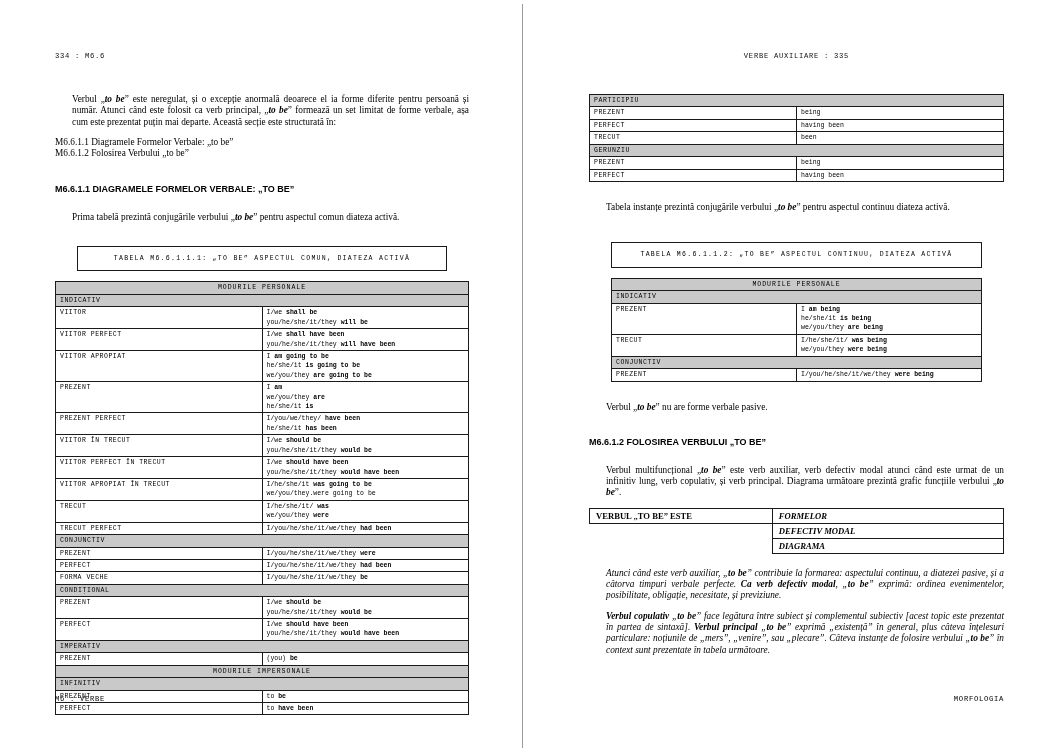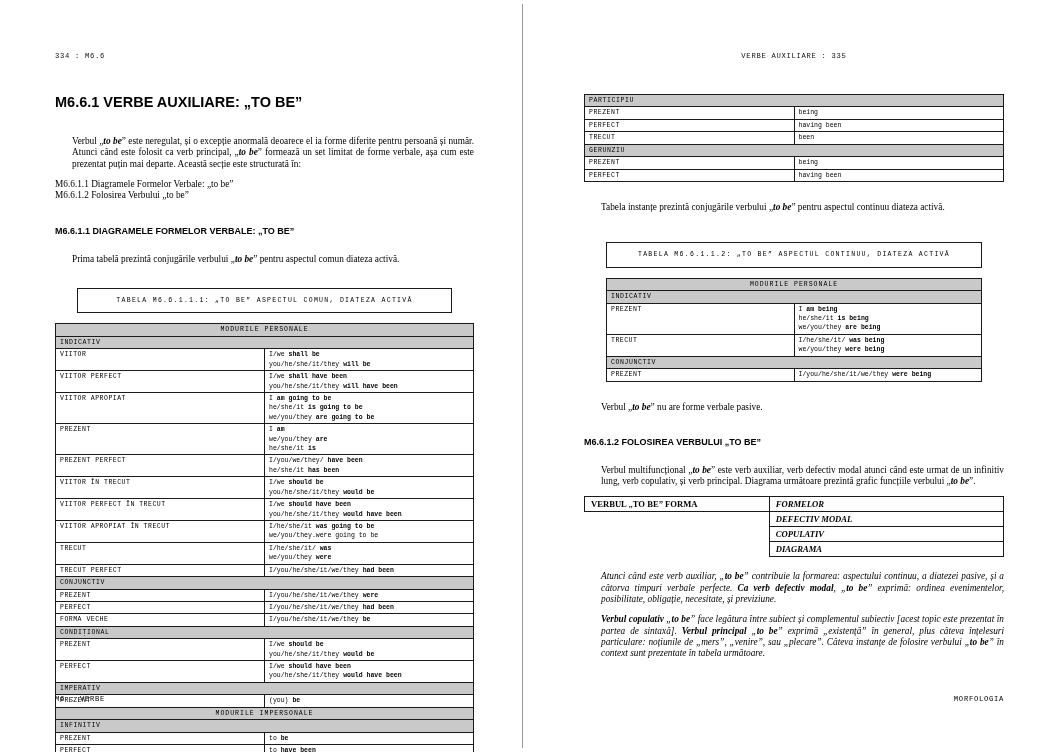--- a/index.html
+++ b/index.html
@@ -12,20 +12,21 @@
     height: 752px;
     font-family: "Liberation Serif", serif;
     color: #000;
     overflow: hidden;
   }
   .spread {
     position: relative;
     width: 1059px;
     height: 752px;
     display: flex;
+    gap: 10px;
   }
   .page {
     position: relative;
     width: 529px;
     height: 752px;
     box-sizing: border-box;
     padding: 52px 55px 40px 55px;
   }
   .page.right { width: 530px; }
   .gutter {
@@ -141,21 +142,20 @@
   table.diag td.empty { border: none; }
 </style>
 </head>
 <body>
 
 <div class="spread">
 
   <div class="page left">
     <div class="runhead">334 : M6.6</div>
 
-    <h1 class="sec">M6.6.1 VERBE AUXILIARE: „TO BE”</h1>
 
     <p class="body"><span>Verbul „</span><span class="it b">to be</span><span>” este neregulat, și o excepție anormală deoarece el ia forme diferite pentru persoană și număr. Atunci când este folosit ca verb principal, „</span><span class="it b">to be</span><span>” formează un set limitat de forme verbale, așa cum este prezentat puțin mai departe. Această secție este structurată în:</span></p>
     <p class="body tight">M6.6.1.1 Diagramele Formelor Verbale: „to be”</p>
     <p class="body tight">M6.6.1.2 Folosirea Verbului „to be”</p>
 
     <h2 class="sub">M6.6.1.1 DIAGRAMELE FORMELOR VERBALE: „TO BE”</h2>
 
     <p class="body"><span>Prima tabelă prezintă conjugările verbului „</span><span class="it b">to be</span><span>” pentru aspectul comun diateza activă.</span></p>
 
     <div class="spacer14"></div>
@@ -375,30 +375,26 @@
     <p class="body"><span>Verbul „</span><span class="it b">to be</span><span>” nu are forme verbale pasive.</span></p>
 
     <h2 class="sub">M6.6.1.2 FOLOSIREA VERBULUI „TO BE”</h2>
 
     <p class="body"><span>Verbul multifuncțional „</span><span class="it b">to be</span><span>” este verb auxiliar, verb defectiv modal atunci când este urmat de un infinitiv lung, verb copulativ, și verb principal. Diagrama următoare prezintă grafic funcțiile verbului „</span><span class="it b">to be</span><span>”.</span></p>
 
 
     <table class="diag">
       <tbody>
           <tr>
-        <td class="k" rowspan="1">VERBUL „TO BE” FORMA</td>
+        <td class="k" rowspan="1">VERBUL „TO BE” ESTE</td>
         <td>FORMELOR</td>
       </tr>
       <tr>
         <td class="empty"></td>
         <td>DEFECTIV MODAL</td>
-      </tr>
-      <tr>
-        <td class="empty"></td>
-        <td>COPULATIV</td>
       </tr>
       <tr>
         <td class="empty"></td>
         <td>DIAGRAMA</td>
       </tr>
     </tbody>
       </table>
 
     <div class="spacer14"></div>
 

